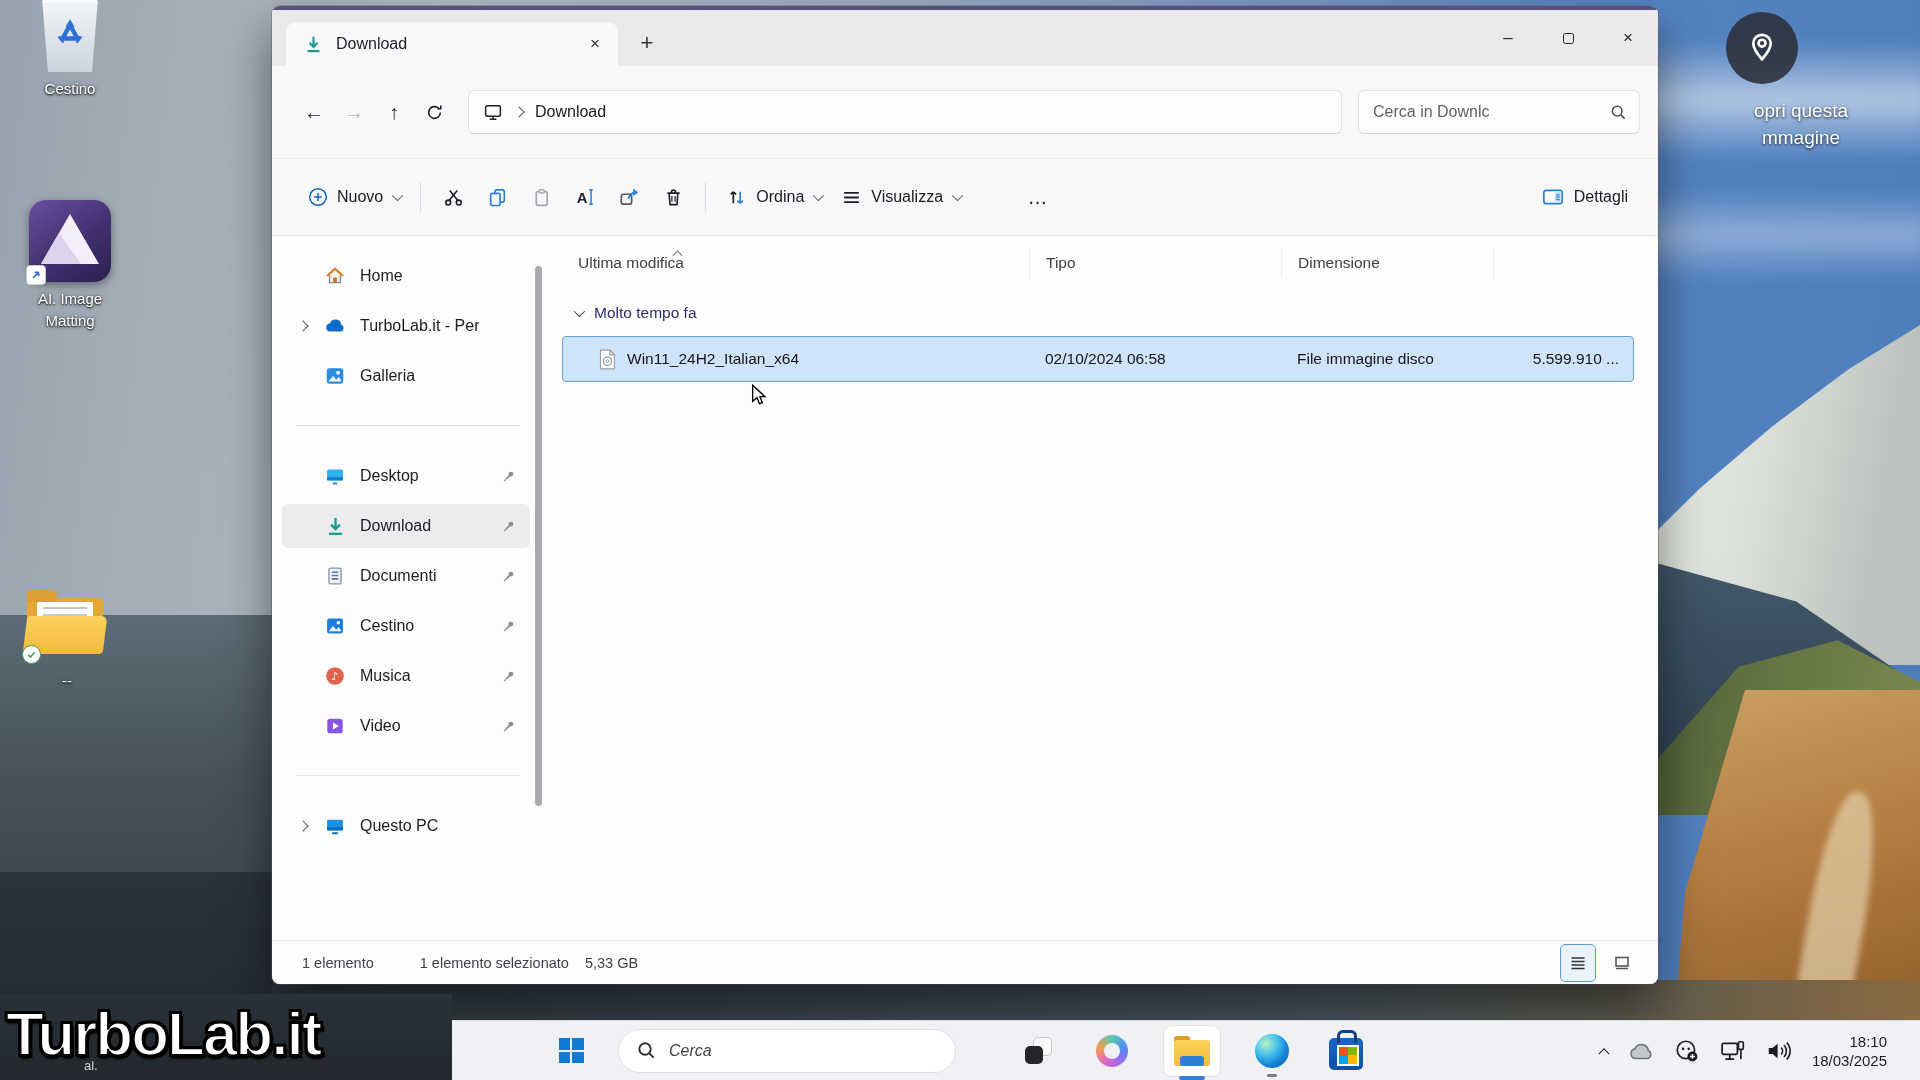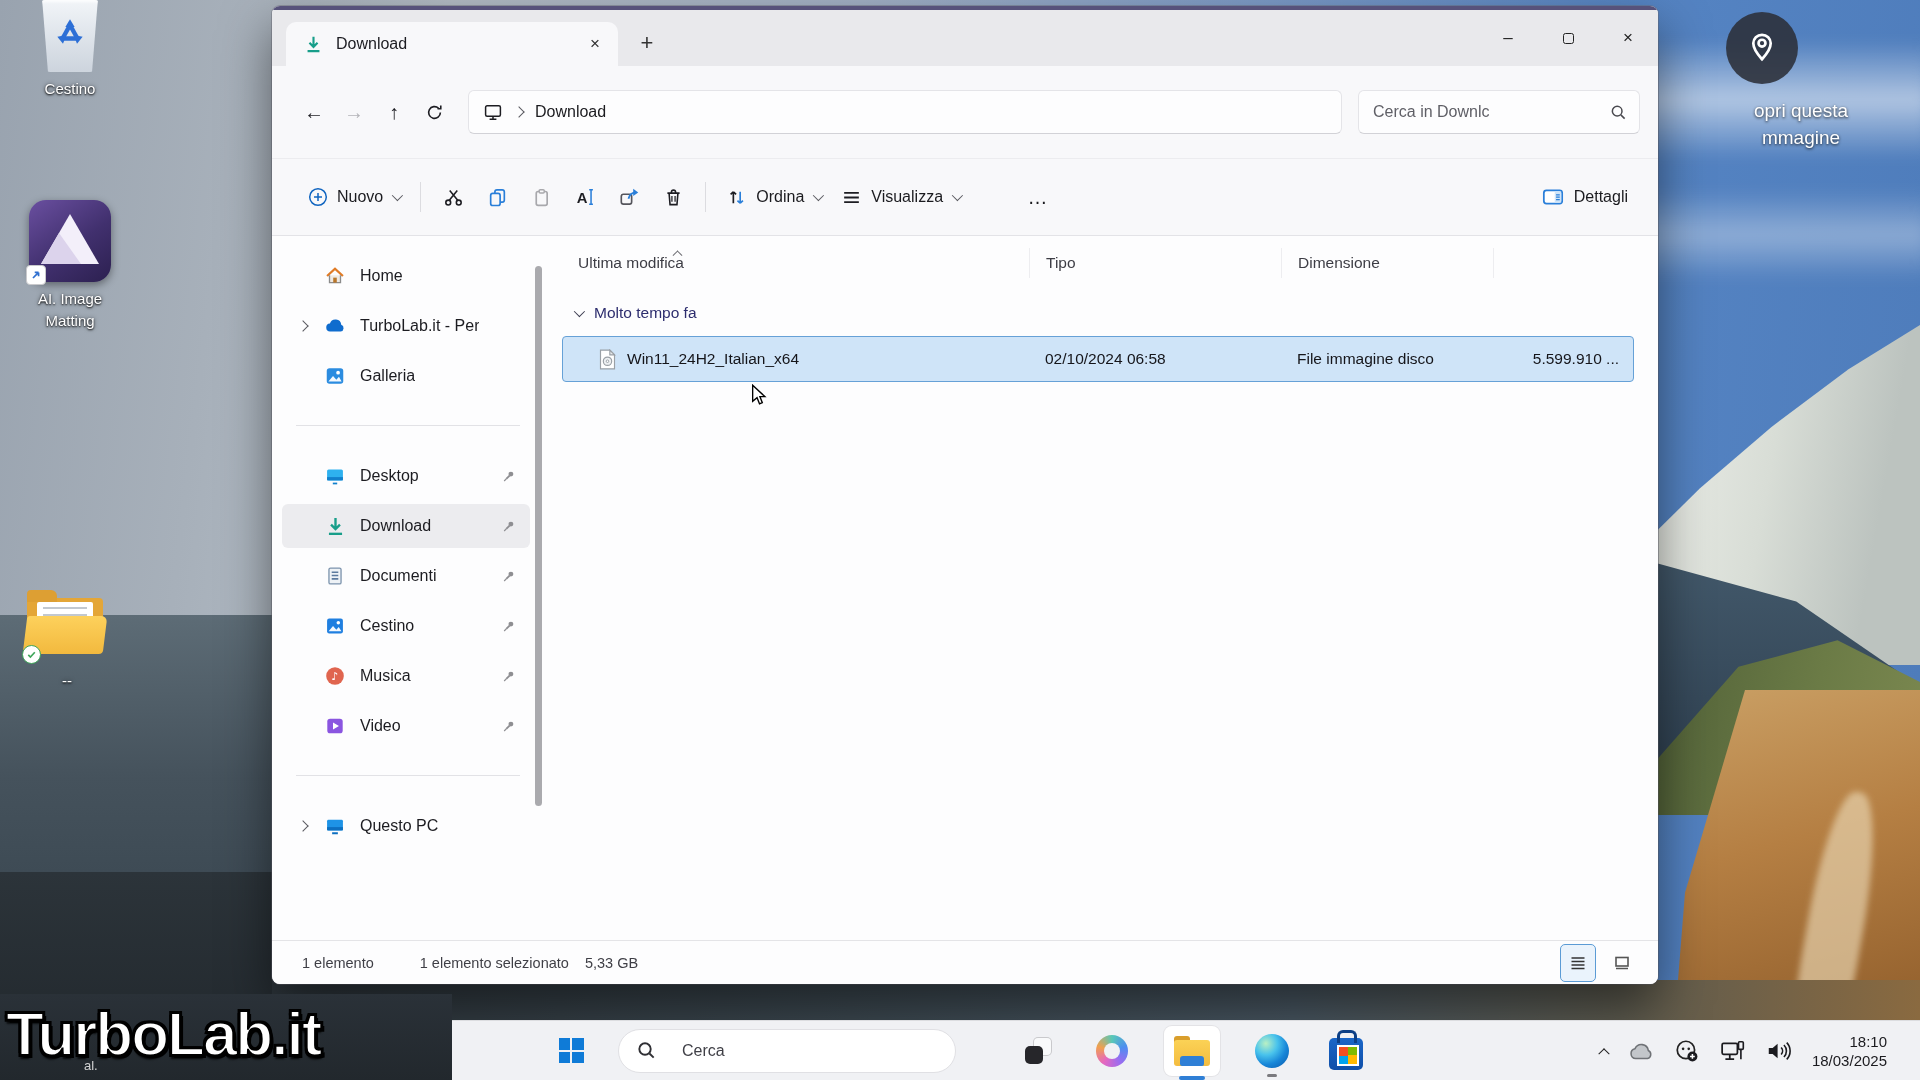--- a/index.html
+++ b/index.html
@@ -127,21 +127,21 @@
   .vtoggle{margin-left:auto;display:flex;gap:8px;}
   .vbtn{width:36px;height:38px;display:flex;align-items:center;justify-content:center;border-radius:5px;border:1px solid transparent;}
   .vbtn.sel{background:#eaf3fc;border-color:#5b9bd5;}
   
   .taskbar{position:absolute;left:0;top:1020px;width:1920px;height:60px;background:#f0f1f4;border-top:1px solid #dcdde0;
     display:flex;align-items:center;}
   .tstart{margin-left:550px;width:42px;height:42px;display:flex;align-items:center;justify-content:center;border-radius:6px;flex:none;}
   .winlogo{width:25px;height:25px;display:grid;grid-template-columns:11.5px 11.5px;grid-template-rows:11.5px 11.5px;gap:2px;}
   .winlogo i{background:#0f7bd7;}
   .tsearch{margin-left:26px;width:338px;height:44px;background:#fff;border:1px solid #e0e0e4;border-radius:22px;
-    display:flex;align-items:center;padding:0 10px 0 18px;gap:26px;color:#3f3f46;font-size:16px;flex:none;}
+    display:flex;align-items:center;padding:0 10px 0 18px;gap:13px;color:#3f3f46;font-size:16px;flex:none;font-style:italic;}
   .ticons{display:flex;align-items:center;gap:30px;margin-left:60px;}
   .tic{width:44px;height:48px;display:flex;align-items:center;justify-content:center;position:relative;flex:none;}
   .tic.active{background:#fff;border-radius:8px;box-shadow:0 0 0 1px #e3e3e6;width:56px;height:50px;}
   .tic.active::after{content:"";position:absolute;bottom:-4px;left:50%;transform:translateX(-50%);width:26px;height:4px;border-radius:2px;background:#2f7fd6;}
   .tic.running::after{content:"";position:absolute;bottom:-2px;left:50%;transform:translateX(-50%);width:10px;height:3px;border-radius:2px;background:#7a7a7e;}
   .tv{position:relative;width:26px;height:26px;}
   .tv::before{content:"";position:absolute;right:0;top:0;width:17px;height:17px;border-radius:4px;background:#f9fafb;box-shadow:0 0 0 1px #c9c9cc;}
   .tv::after{content:"";position:absolute;left:0;bottom:0;width:18px;height:18px;border-radius:5px;background:#26262a;}
   .cop{width:32px;height:32px;border-radius:50%;position:relative;
     background:conic-gradient(#58c8b7,#4e8ef0,#9a6cf0,#e567c0,#f0a04e,#58c8b7);}

